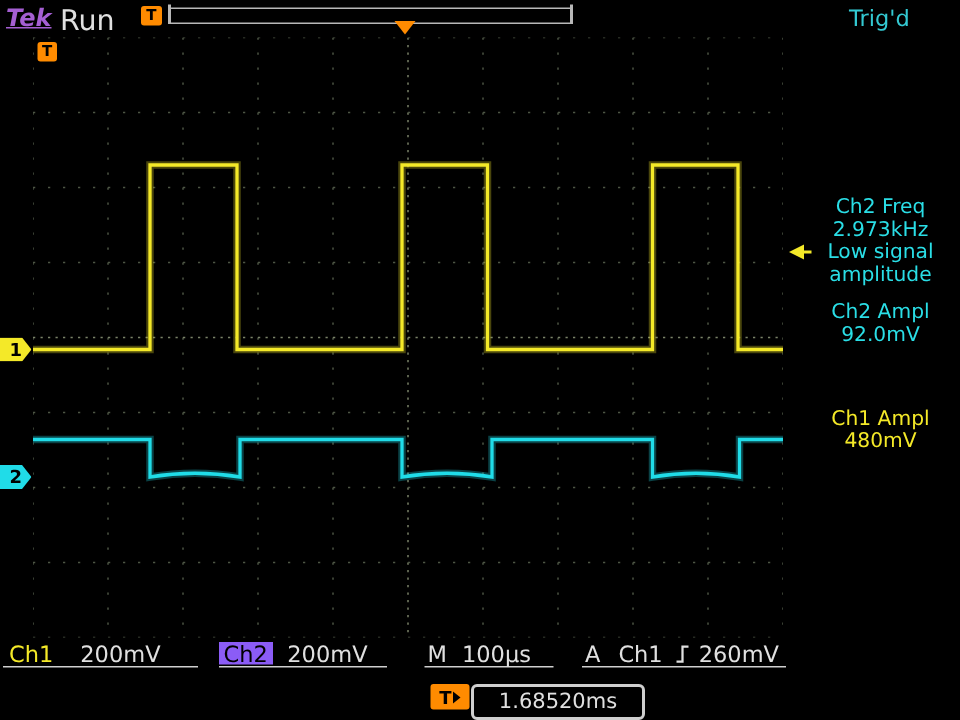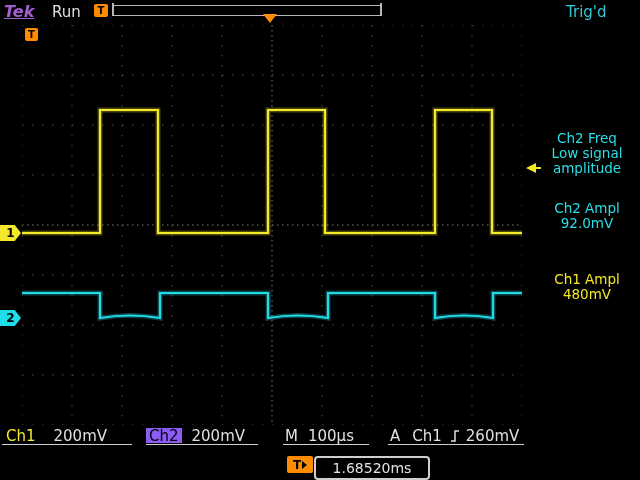--- a/index.html
+++ b/index.html
@@ -8,21 +8,21 @@
     font-family:"DejaVu Sans","Liberation Sans",sans-serif;color:#e0e0e0;
   }
   .abs{position:absolute;}
   .cyan{color:#2adee6;}
   .yellow{color:#f4e928;}
   .white{color:#e0e0e0;}
   .purple{color:#a55fd3;}
 
   
   #tek-logo{left:4px;top:2px;font-size:16px;font-weight:bold;font-style:italic;text-decoration:underline;}
-  #run-status{left:52px;top:3px;font-size:15px;}
+  #run-status{left:40px;top:3px;font-size:19px;}
   .badge-orange{
     background:#ff8b00;color:#000;font-weight:bold;
     display:flex;align-items:center;justify-content:center;border-radius:2px;
   }
   #hdr-t-badge{left:94px;top:4px;width:14px;height:13px;font-size:10px;}
   #record-bar{left:112px;top:5px;width:268px;height:9px;border:1px solid #b8b8b8;}
   .record-tick{position:absolute;width:2px;height:13px;background:#b8b8b8;top:-3px;}
   #trig-pos-triangle{
     left:263px;top:14px;width:0;height:0;
     border-left:7px solid transparent;border-right:7px solid transparent;border-top:9px solid #ff8b00;
@@ -113,20 +113,21 @@
     </svg>
   <div class="abs badge-orange" id="grat-t-badge">T</div>
 
   <div class="abs ch-marker" id="ch1-marker">1</div>
   <div class="abs ch-marker" id="ch2-marker">2</div>
   <div class="abs" id="trig-level-arrow"></div>
   <div class="abs" id="trig-level-tail"></div>
 
   <div class="abs sp-block cyan" id="sp-freq">
     <div>Ch2 Freq</div>
+    <div>2.973kHz</div>
     <div>Low signal</div>
     <div>amplitude</div>
   </div>
   <div class="abs sp-block cyan" id="sp-ch2ampl">
     <div>Ch2 Ampl</div>
     <div>92.0mV</div>
   </div>
   <div class="abs sp-block yellow" id="sp-ch1ampl">
     <div>Ch1 Ampl</div>
     <div>480mV</div>

